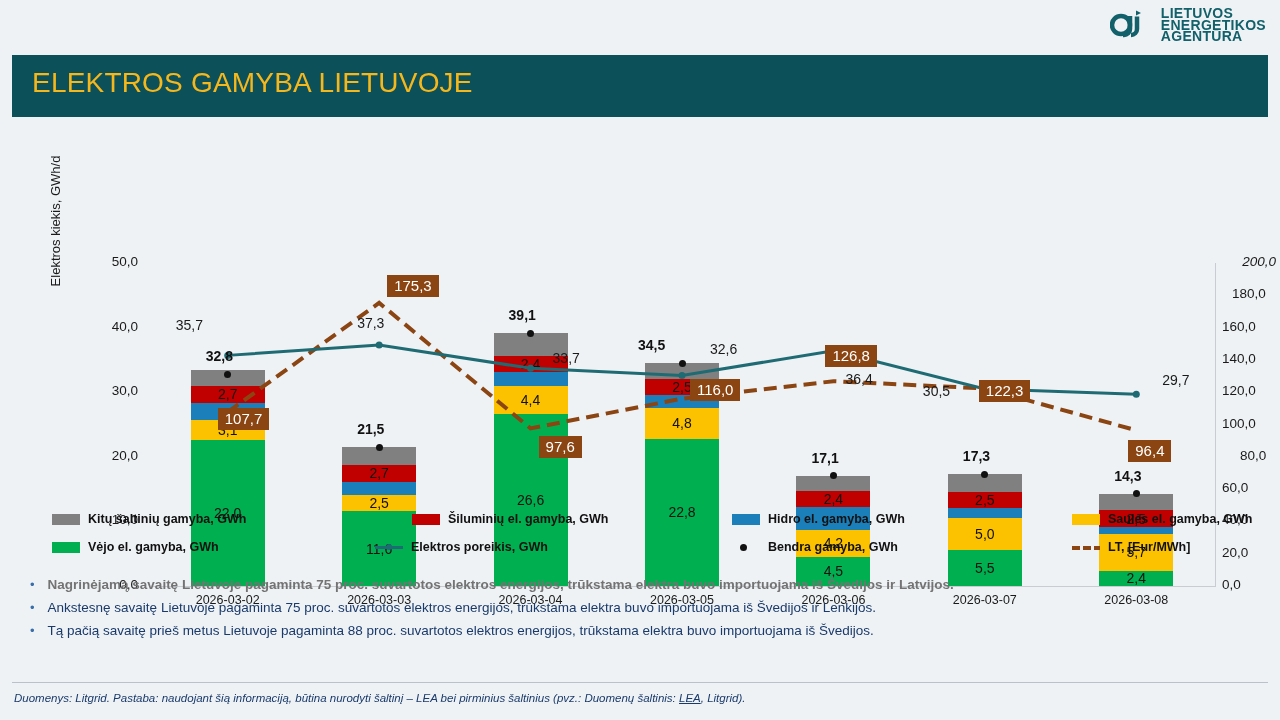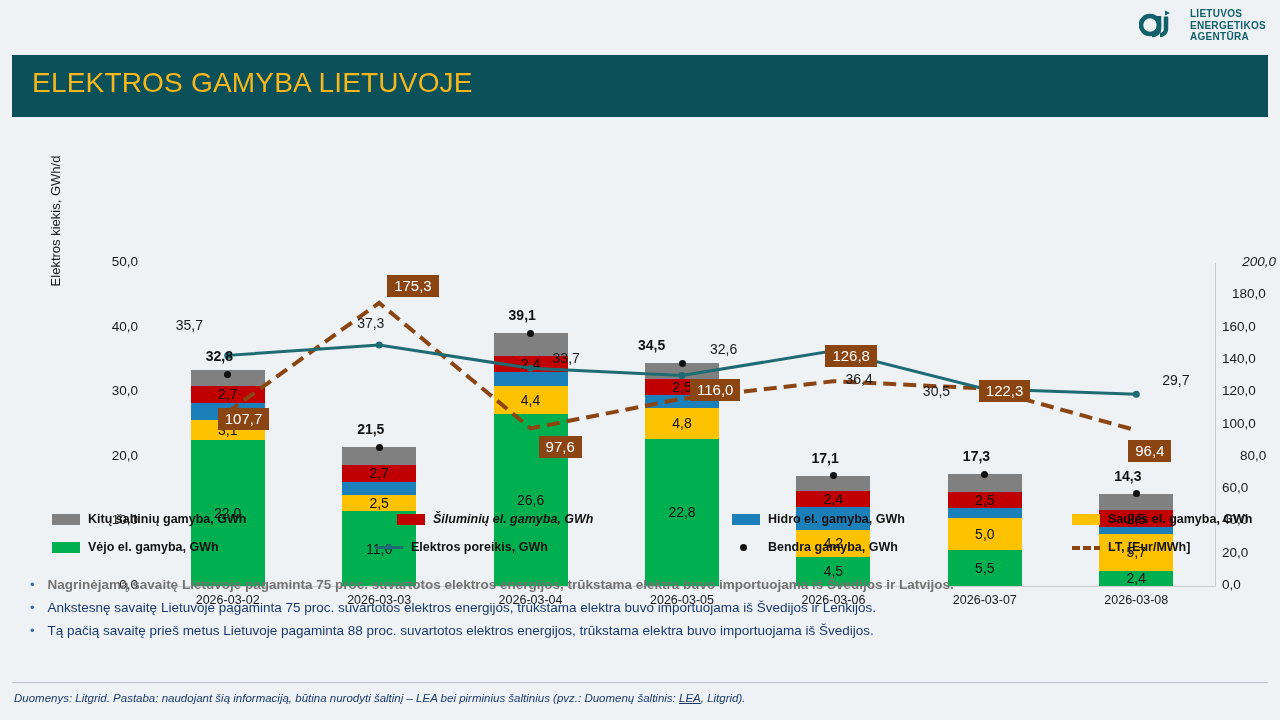--- a/index.html
+++ b/index.html
@@ -2,21 +2,21 @@
 <html><head>
 <meta charset="utf-8">
 <style>
   html,body{margin:0;padding:0;}
   body{width:1280px;height:720px;background:#eef2f5;font-family:"Liberation Sans",sans-serif;overflow:hidden;}
   .page{position:relative;width:1280px;height:720px;background:#eef2f5;}
 
   
   .logo{position:absolute;right:14px;top:8px;display:flex;align-items:center;gap:7px;}
   .logo-mark{width:44px;height:34px;}
-  .logo-text{font-size:10px;font-weight:bold;line-height:11.6px;color:#11606a;letter-spacing:.3px;}
+  .logo-text{font-size:14px;font-weight:bold;line-height:11.6px;color:#11606a;letter-spacing:.3px;}
 
   
   .titlebar{position:absolute;left:12px;top:55px;width:1256px;height:62px;background:#0c505a;}
   .titlebar .t{position:absolute;left:20px;top:12px;font-size:28px;color:#f5b71b;letter-spacing:.2px;}
 
   
   .panel{position:absolute;left:12px;top:123px;width:1256px;height:447px;background:#eef2f5;}
 
   .axis-title-left{position:absolute;left:36px;top:198px;width:200px;transform:rotate(-90deg);transform-origin:0 0;
       font-size:13px;color:#1a1a1a;text-align:center;}
@@ -259,21 +259,21 @@
         <div class="xlabel" style="left: 907.857px;">2026-03-07</div>
         <div class="xlabel" style="left: 1059.29px;">2026-03-08</div>
       </div>
   </div>
 
   <div class="legend" id="legend">
       <div class="lgi" style="left: 40px; top: 0px;">
         <span class="swatch" style="background: rgb(128, 128, 128);"></span>
         <span>Kitų šaltinių gamyba,  GWh</span>
       </div>
-      <div class="lgi" style="left: 385px; top: 0px; font-style: italic;">
+      <div class="lgi" style="left: 400px; top: 0px;">
         <span class="swatch" style="background: rgb(192, 0, 0);"></span>
         <span>Šiluminių el. gamyba, GWh</span>
       </div>
       <div class="lgi" style="left: 720px; top: 0px;">
         <span class="swatch" style="background: rgb(27, 127, 186);"></span>
         <span>Hidro el. gamyba, GWh</span>
       </div>
       <div class="lgi" style="left: 1060px; top: 0px;">
         <span class="swatch" style="background: rgb(252, 194, 0);"></span>
         <span>Saulės el. gamyba, GWh</span>

